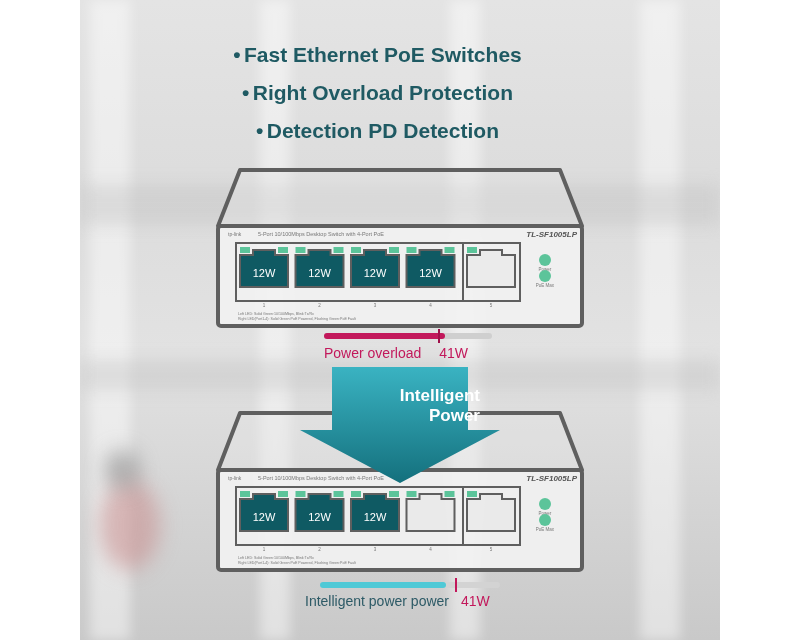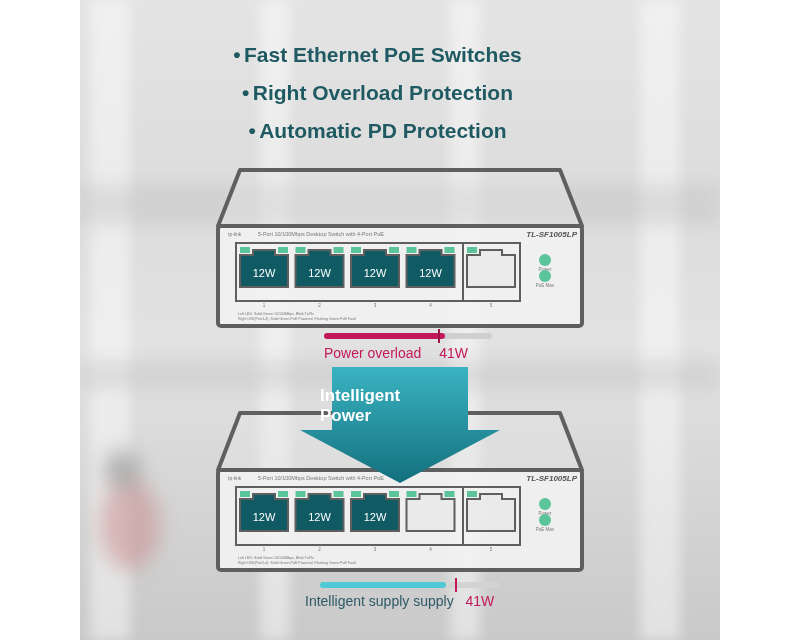--- a/index.html
+++ b/index.html
@@ -10,40 +10,40 @@
   .bg-band{position:absolute;left:0;right:0;background:rgba(190,190,190,0.35);filter:blur(8px);}
   .bg-person{position:absolute;border-radius:50%;filter:blur(10px);}
   .bullets{position:absolute;left:150px;top:36px;color:#1f5a63;font-weight:bold;font-size:21px;line-height:38px;}
   .bullet-row{white-space:nowrap;text-align:center;}
   .bullet-dot{display:inline-block;width:14px;}
   svg.switch{position:absolute;left:0;top:0;}
   .bar-wrap{position:absolute;height:6px;border-radius:3px;background:#cfcfcf;}
   .bar-fill{position:absolute;left:0;top:0;height:6px;border-radius:3px;}
   .bar-marker{position:absolute;top:-4px;width:2px;height:14px;}
   .bar-label{position:absolute;font-size:14px;white-space:nowrap;}
-  .arrow-text{position:absolute;left:240px;top:386px;width:160px;text-align:left;color:#ffffff;font-weight:bold;font-size:17px;line-height:20px;}
+  .arrow-text{position:absolute;left:240px;top:386px;width:160px;text-align:right;color:#ffffff;font-weight:bold;font-size:17px;line-height:20px;}
 </style>
 </head>
 <body>
 
 <div class="canvas">
 
   <div class="bg-col" style="left:10px;width:40px;"></div>
   <div class="bg-col" style="left:180px;width:30px;"></div>
   <div class="bg-col" style="left:370px;width:30px;"></div>
   <div class="bg-col" style="left:560px;width:40px;"></div>
   <div class="bg-band" style="top:185px;height:40px;"></div>
   <div class="bg-band" style="top:360px;height:30px;"></div>
   <div class="bg-person" style="left:20px;top:480px;width:60px;height:90px;background:rgba(200,140,140,0.55);"></div>
   <div class="bg-person" style="left:25px;top:450px;width:34px;height:40px;background:rgba(120,120,120,0.5);"></div>
 
   <div class="bullets">
     <div class="bullet-row"><span class="bullet-dot">•</span><span>Fast Ethernet PoE Switches</span></div>
     <div class="bullet-row"><span class="bullet-dot">•</span><span>Right Overload Protection</span></div>
-    <div class="bullet-row"><span class="bullet-dot">•</span><span>Automatic PD Protection</span></div>
+    <div class="bullet-row"><span class="bullet-dot">•</span><span>Detection PD Detection</span></div>
   </div>
 
   <svg class="switch" id="sw-top" width="640" height="640">
       <polygon points="138,226 160,170 480,170 502,226" fill="rgba(232,232,232,0.35)" stroke="#5f5f5f" stroke-width="4" stroke-linejoin="round"></polygon>
       <rect x="138" y="226" width="364" height="100" rx="3" fill="rgba(242,242,242,0.9)" stroke="#5f5f5f" stroke-width="4"></rect>
       <text x="148" y="236" font-size="5" fill="#777" font-family="Liberation Sans, sans-serif">tp-link</text>
       <text x="178" y="236" font-size="5.5" fill="#777" font-family="Liberation Sans, sans-serif">5-Port 10/100Mbps Desktop Switch with 4-Port PoE</text>
       <text x="497" y="237" font-size="8" fill="#555" font-family="Liberation Sans, sans-serif" text-anchor="end" font-style="italic" font-weight="bold">TL-SF1005LP</text>
       <rect x="156" y="243" width="227" height="58" fill="none" stroke="#5f5f5f" stroke-width="2"></rect>
       <rect x="383" y="243" width="57" height="58" fill="none" stroke="#5f5f5f" stroke-width="2"></rect>
@@ -137,16 +137,16 @@
   <div class="arrow-text">
     <div>Intelligent</div>
     <div>Power</div>
   </div>
 
   <div class="bar-wrap" style="left:240px;top:582px;width:180px;background:#d3d3d3;">
     <div class="bar-fill" id="in-fill" style="background: rgb(79, 201, 214); width: 126px;"></div>
     <div class="bar-marker" id="in-mark" style="background: rgb(194, 24, 91); left: 135px;"></div>
   </div>
   <div class="bar-label" style="left:225px;top:593px;color:#2d5a66;">
-    <span>Intelligent supply supply</span>
+    <span>Intelligent power power</span>
     <span style="margin-left:8px;color:#c2185b;">41W</span>
   </div>
 </div>
 
 </body></html>

